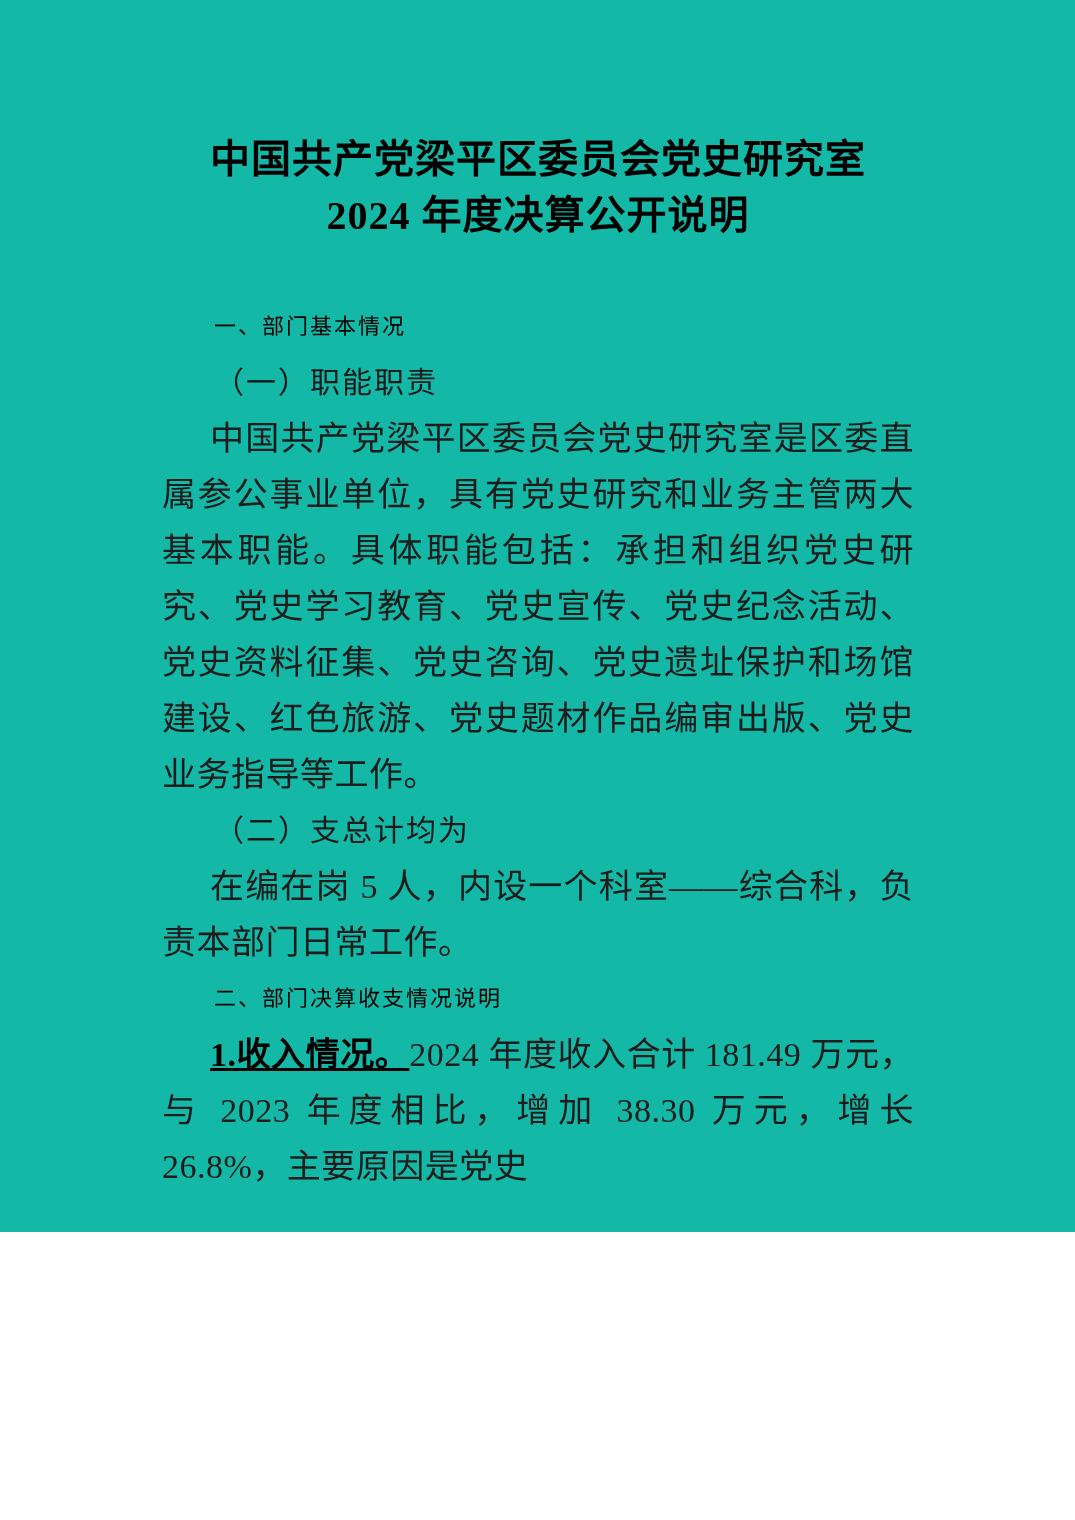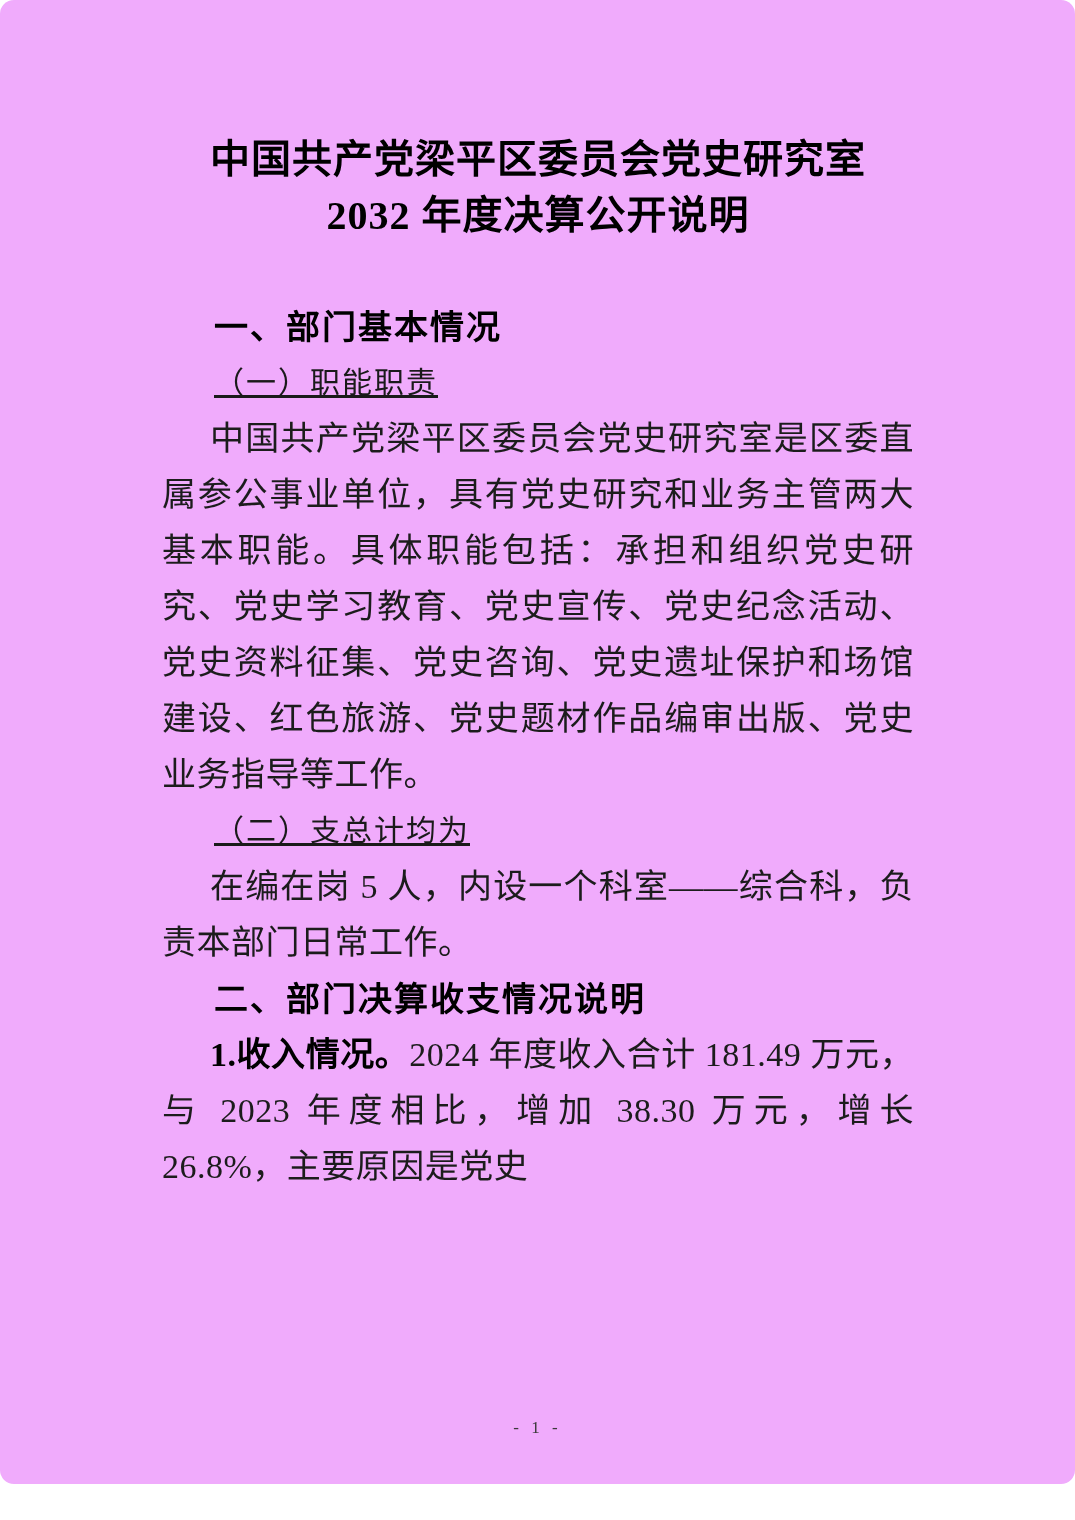--- a/index.html
+++ b/index.html
@@ -3,25 +3,24 @@
 <meta charset="utf-8">
 <style>
   html, body {
     margin: 0;
     padding: 0;
     background: #ffffff;
   }
   .page {
     position: relative;
     width: 1075px;
-    height: 1484px;
-    background: #f0abfc;
+    height: 1232px;
+    background: #14b8a6;
     overflow: hidden;
     color: #111111;
-    border-radius: 14px;
   }
   .content {
     position: absolute;
     left: 162px;
     top: 0;
     width: 752px;
   }
   
   .doc-title {
     margin: 132px 0 55px 0;
@@ -32,53 +31,53 @@
     line-height: 56px;
     color: #000000;
     letter-spacing: 1px;
   }
   .title-line { display: block; }
   
   .h-hei {
     margin: 0;
     padding-left: 52px;
     font-family: "Liberation Sans", "DejaVu Sans", sans-serif;
-    font-weight: bold;
-    font-size: 34px;
+    font-weight: normal;
+    font-size: 22px;
     line-height: 56px;
     color: #000000;
     letter-spacing: 2px;
   }
   
   .h-kai {
     margin: 0;
     padding-left: 52px;
     font-family: "Liberation Serif", "DejaVu Serif", serif;
     font-weight: 500;
     font-size: 30px;
     line-height: 56px;
     color: #1a1a1a;
     letter-spacing: 2px;
-    text-decoration: underline;
   }
   
   .para {
     margin: 0;
     font-family: "Liberation Serif", "DejaVu Serif", serif;
     font-weight: normal;
     font-size: 34px;
     line-height: 56px;
     text-align: justify;
     text-indent: 48px;
     color: #1c1c1c;
     letter-spacing: 0.5px;
   }
   .para .lead {
     font-weight: bold;
     color: #000000;
+    text-decoration: underline;
   }
   .footer {
     position: absolute;
     left: 0;
     top: 1418px;
     width: 1075px;
     text-align: center;
     font-family: "Liberation Serif", "DejaVu Serif", serif;
     font-size: 17px;
     letter-spacing: 4px;
@@ -86,21 +85,21 @@
   }
 </style>
 </head>
 <body>
 
 <div class="page">
   <div class="content">
 
     <h1 class="doc-title">
       <span class="title-line">中国共产党梁平区委员会党史研究室</span>
-      <span class="title-line">2032 年度决算公开说明</span>
+      <span class="title-line">2024 年度决算公开说明</span>
     </h1>
 
     <h2 class="h-hei">一、部门基本情况</h2>
 
     <h3 class="h-kai">（一）职能职责</h3>
 
     <p class="para">中国共产党梁平区委员会党史研究室是区委直属参公事业单位，具有党史研究和业务主管两大基本职能。具体职能包括：承担和组织党史研究、党史学习教育、党史宣传、党史纪念活动、党史资料征集、党史咨询、党史遗址保护和场馆建设、红色旅游、党史题材作品编审出版、党史业务指导等工作。</p>
 
     <h3 class="h-kai">（二）支总计均为</h3>
 

